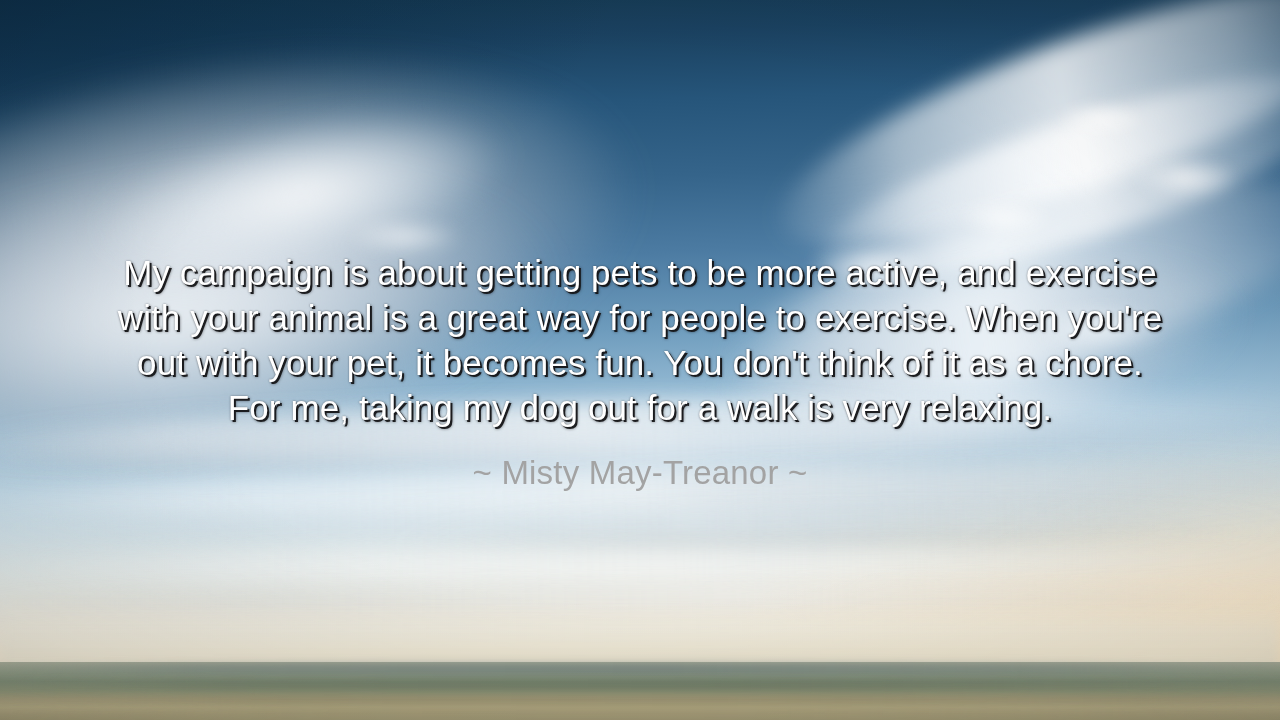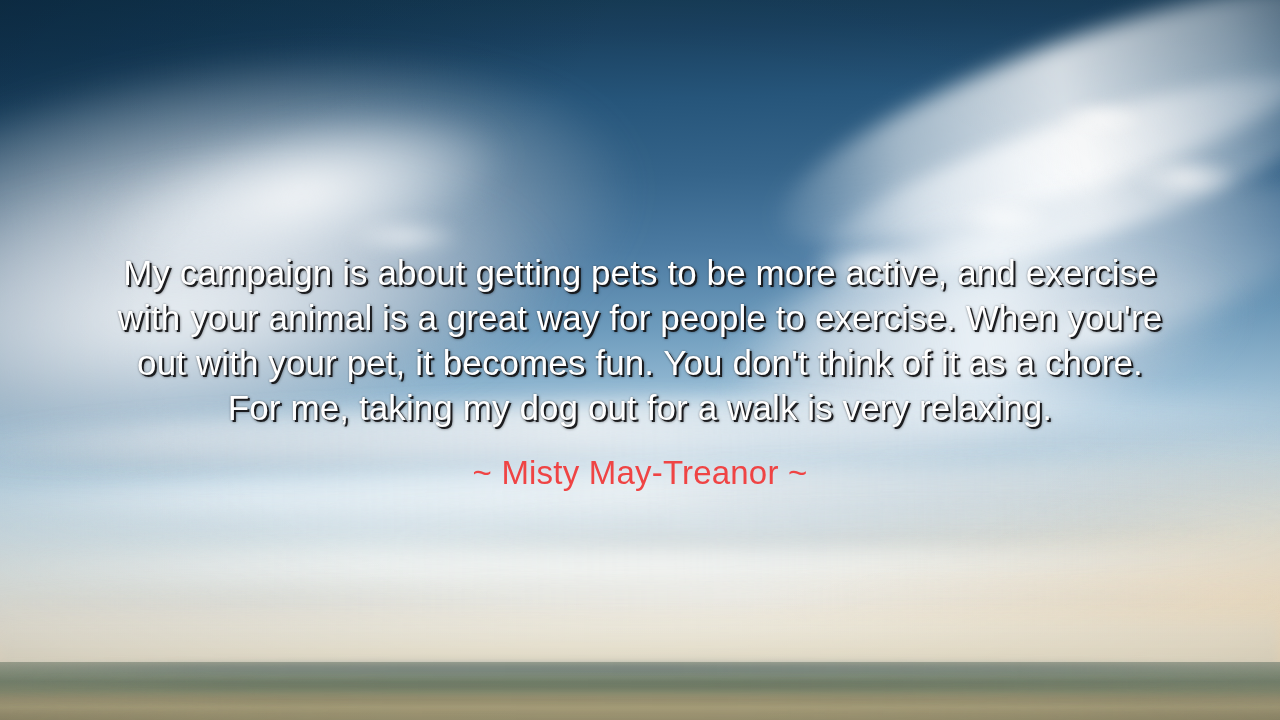--- a/index.html
+++ b/index.html
@@ -381,21 +381,21 @@
     white-space: pre-wrap;
   }
 
   .attribution {
     margin: 23px 0 0 0;
     text-align: center;
     font-family: "Liberation Sans", sans-serif;
     font-size: 33px;
     line-height: 40px;
     font-weight: 400;
-    color: #ef4444;
+    color: #a3a3a3;
     letter-spacing: 0.2px;
   }
 </style>
 </head>
 <body>
 
 <div id="quote-card">
 
   <div class="sky-base"></div>
   <div class="sky-cool-left"></div>

